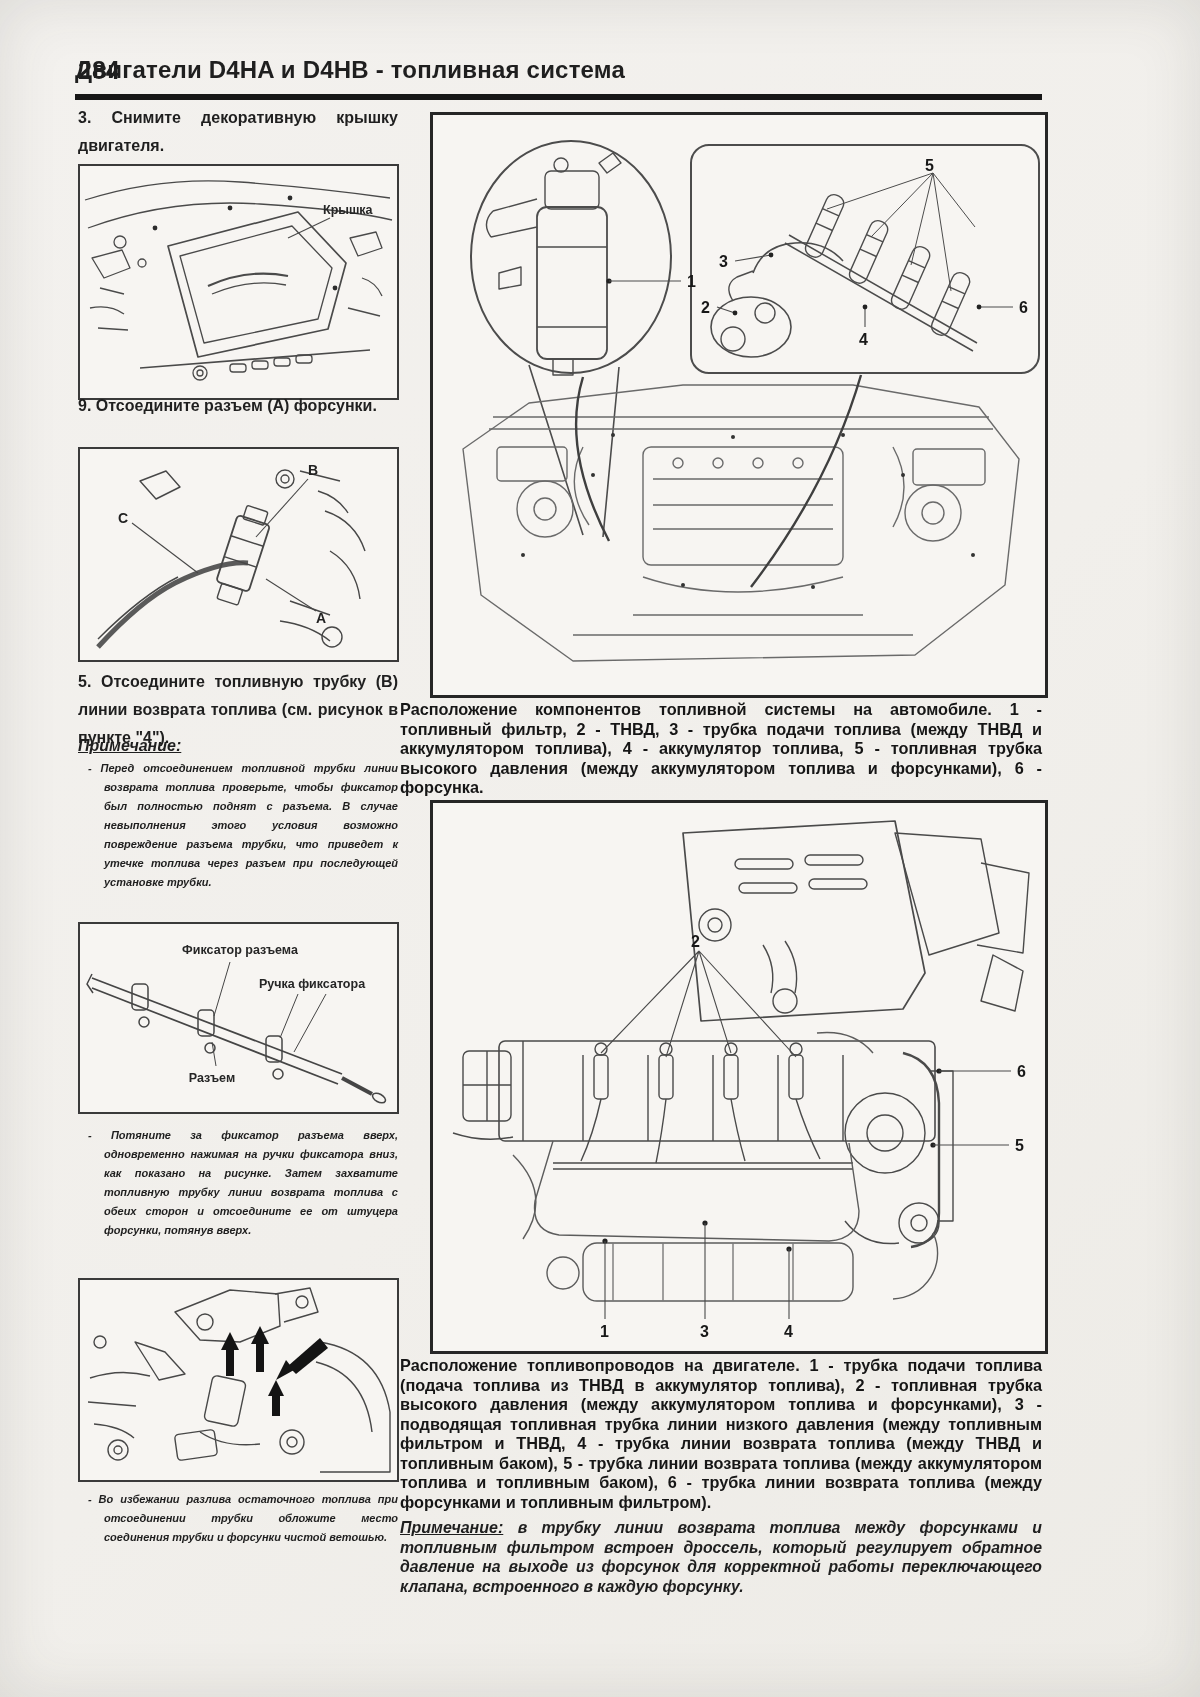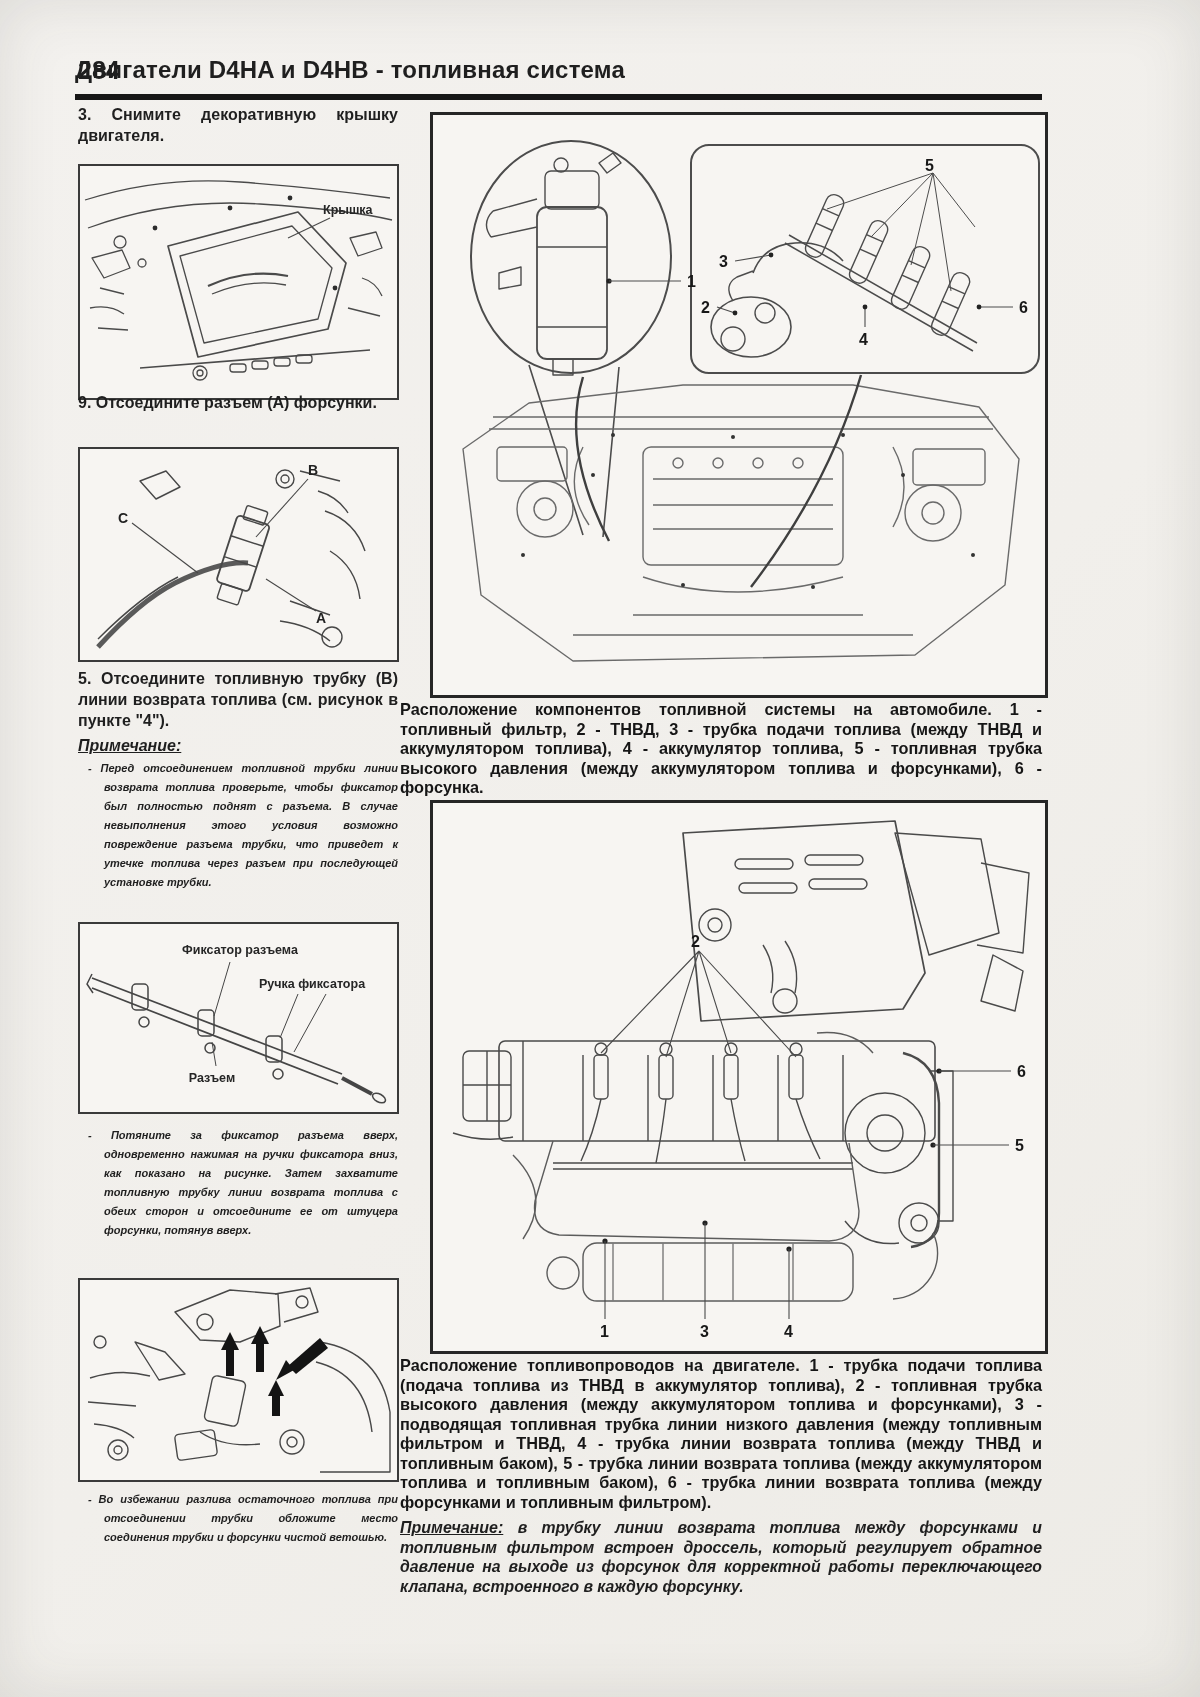--- a/index.html
+++ b/index.html
@@ -8,21 +8,21 @@
     background:linear-gradient(135deg,#f3f1ee 0%,#f1efeb 55%,#edebe6 100%);
     font-family:"Liberation Sans", sans-serif;color:#1f1f1f;overflow:hidden;
     box-shadow:inset 0 0 60px rgba(60,55,50,.12);
   }
   .abs{position:absolute;}
   
   .pagenum{left:78px;top:56px;font-size:25px;font-weight:700;}
   .title{left:75px;top:56px;width:967px;font-size:24px;font-weight:700;letter-spacing:.2px;}
   .rule{left:75px;top:94px;width:967px;height:6px;background:#171717;}
   
-  .step{left:78px;width:320px;font-size:16px;font-weight:700;line-height:21px;text-align:justify;}
+  .step{left:78px;width:320px;font-size:16px;font-weight:700;line-height:28px;text-align:justify;}
   .note-label{font-size:16px;font-weight:700;font-style:italic;text-decoration:underline;}
   .note{left:78px;width:320px;font-size:11px;font-weight:700;font-style:italic;line-height:19px;
         text-align:justify;padding-left:26px;text-indent:-16px;box-sizing:border-box;}
   .caption{left:400px;width:642px;font-size:16.3px;font-weight:700;line-height:19.5px;text-align:justify;color:#161616;}
   .note2{left:400px;width:642px;font-size:15.8px;font-weight:700;font-style:italic;line-height:19.5px;text-align:justify;}
   
   .fig{background:#f7f5f2;border:2px solid #3a3a3a;}
   .fig-big{background:#f7f5f2;border:3px solid #262626;}
   svg{display:block;}
   svg text{font-family:"Liberation Sans",sans-serif;}

